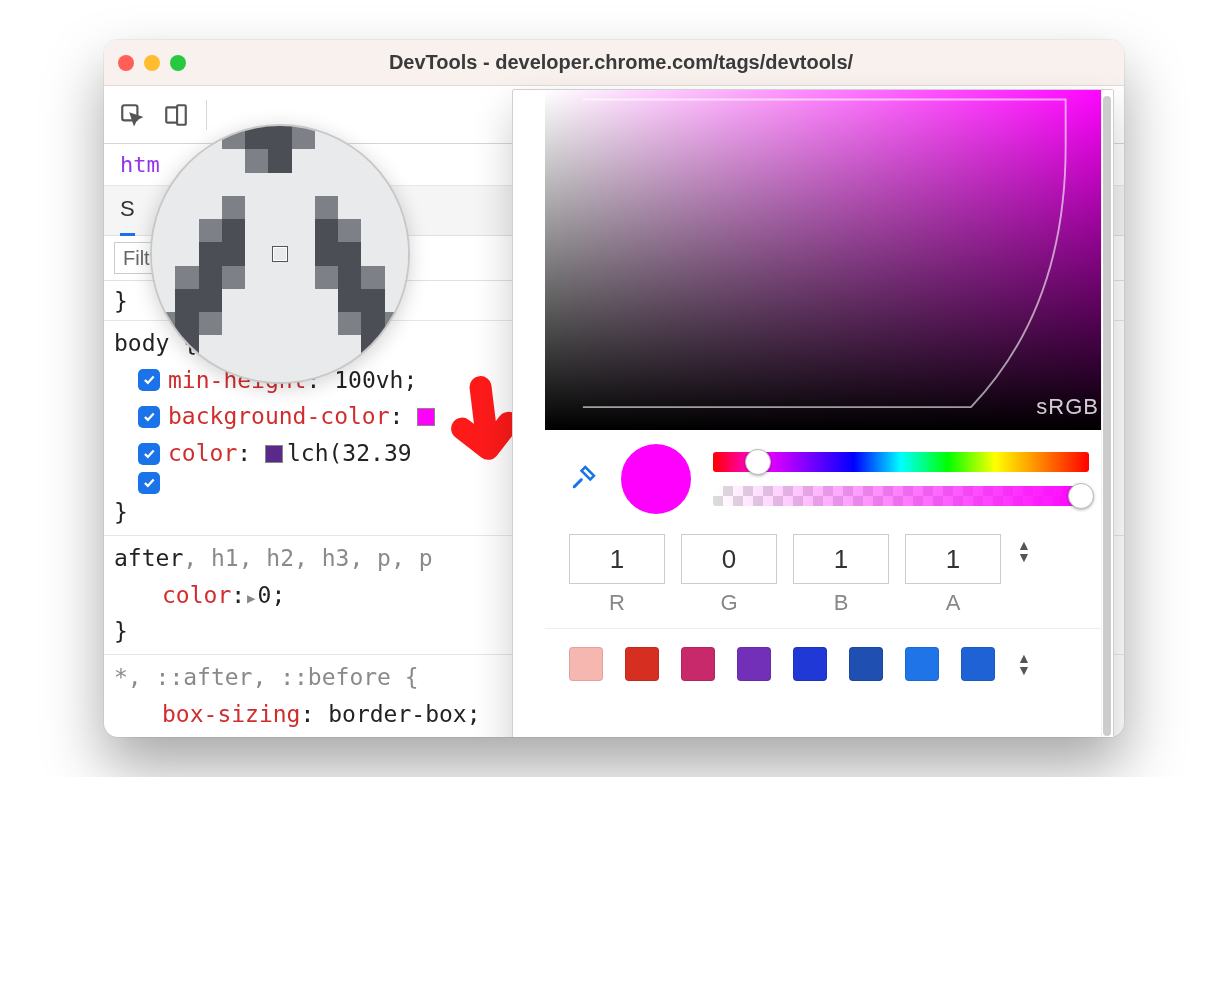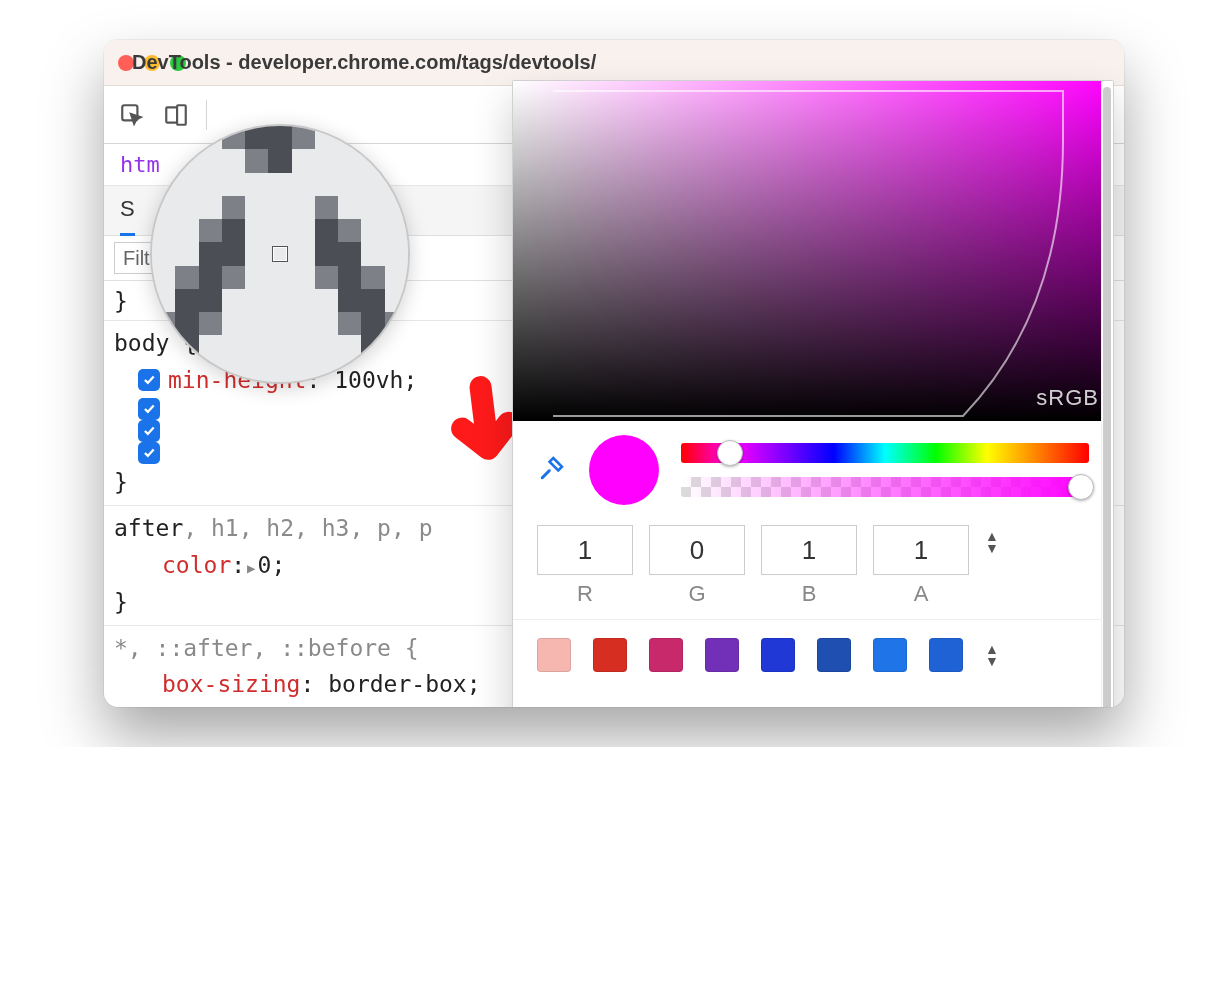--- a/index.html
+++ b/index.html
@@ -28,21 +28,21 @@
     padding: 0 14px;
     border-bottom: 1px solid #e3dcd9;
   }
   .traffic { display: flex; gap: 10px; }
   .dot { width: 16px; height: 16px; border-radius: 50%; }
   .dot.close { background: #ff5f57; }
   .dot.min   { background: #febc2e; }
   .dot.max   { background: #28c840; }
   .title {
     flex: 1;
-    text-align: left;
+    text-align: center;
     font-size: 20px;
     font-weight: 600;
     color: #3a3a3a;
     margin-left: -54px;
   }
   
   .toolbar {
     height: 58px;
     display: flex;
     align-items: center;
@@ -114,25 +114,25 @@
   .px.m { background:#7d8187; }
   .magnifier .cursorcell {
     position:absolute; left:50%; top:50%; width:14px; height:14px;
     transform: translate(-50%,-50%);
     border:1px solid #fff; outline:1px solid #555;
   }
   
   .redarrow { position:absolute; left:326px; top:338px; z-index:4; color:#ff1a1a; transform: rotate(38deg); }
   
   .picker {
-    position:absolute; right: 10px; top: 40px;
+    position:absolute; right: 10px; top: 49px;
     width: 602px; height: 712px;
     background: #fff; border: 1px solid #d0d0d0; border-radius: 2px;
     box-shadow: 0 20px 40px rgba(0,0,0,0.2);
-    z-index: 5; display:flex; flex-direction:column;
+    z-index: 5; display:flex; flex-direction:column;padding-left:32px;
   }
   .spectrum {
     position:relative; height: 340px;
     background:
       linear-gradient(to bottom, rgba(0,0,0,0) 0%, #000 100%),
       linear-gradient(to right, #fff 0%, #ff00ff 100%);
   }
   .gamut-line { position:absolute; inset:0; pointer-events:none; }
   .gamut-label { position:absolute; right:14px; bottom:10px; color:#cfcfcf; font-size:22px; letter-spacing:1px; }
   
@@ -234,27 +234,29 @@
             </svg>
           </span>
         <span><span class="prop">min-height</span><span>:</span> <span class="val">100vh</span>;</span>
       </div>
       <div class="declrow">
         <span class="cb">
             <svg width="14" height="14" viewBox="0 0 24 24" fill="none" stroke="#fff" stroke-width="4">
               <path d="M5 12l5 5L20 6"></path>
             </svg>
           </span>
+        <span><span class="prop">background-color</span><span>:</span> <span class="swatch" style="background:#ff00ff"></span></span>
       </div>
       <div class="declrow">
         <span class="cb">
             <svg width="14" height="14" viewBox="0 0 24 24" fill="none" stroke="#fff" stroke-width="4">
               <path d="M5 12l5 5L20 6"></path>
             </svg>
           </span>
+        <span><span class="prop">color</span><span>:</span> <span class="swatch" style="background:#5a2a8a"></span><span class="val">lch(32.39 </span></span>
       </div>
       <div class="declrow">
         <span class="cb">
             <svg width="14" height="14" viewBox="0 0 24 24" fill="none" stroke="#fff" stroke-width="4">
               <path d="M5 12l5 5L20 6"></path>
             </svg>
           </span>
       </div>
       <div>}</div>
     </div>

